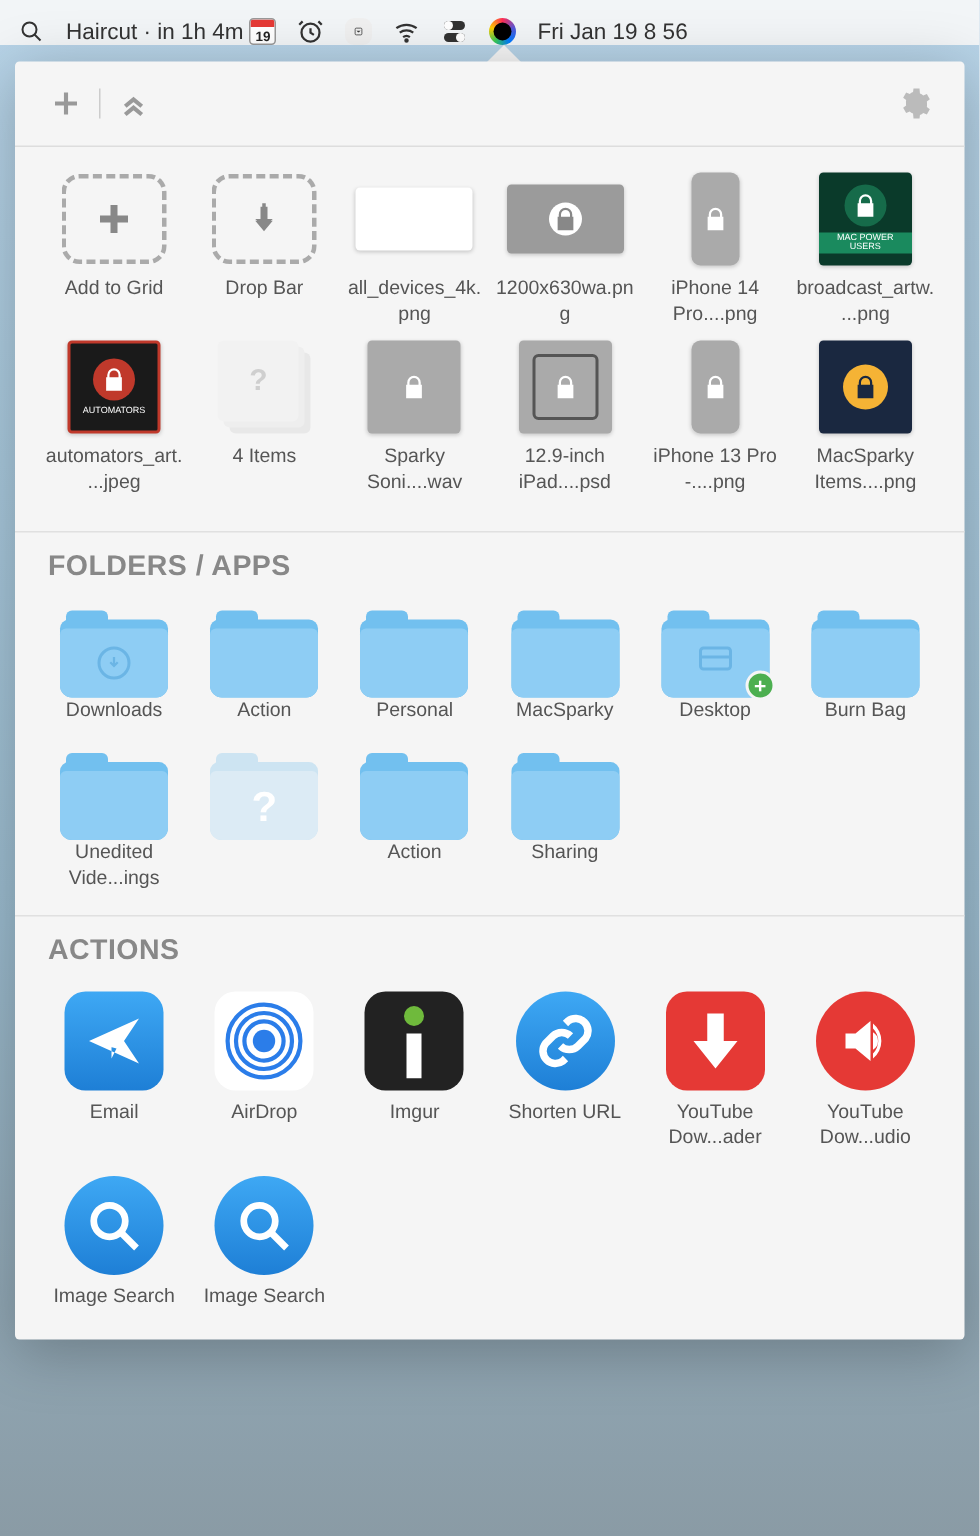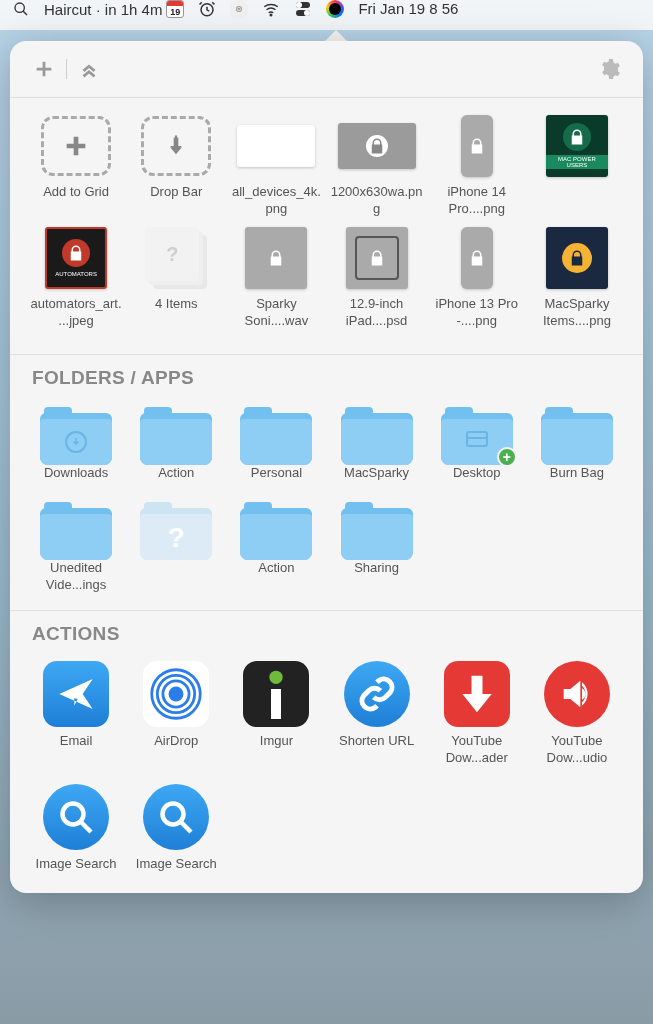--- a/index.html
+++ b/index.html
@@ -8,21 +8,21 @@
   height: 1024px;
   font-family: -apple-system, BlinkMacSystemFont, "Helvetica Neue", sans-serif;
   background: linear-gradient(180deg, #b8d4e8 0%, #a8c8dc 30%, #9abacd 60%, #8a9ba5 100%);
   overflow: hidden;
   position: relative;
 }
 .menubar {
   height: 30px;
   background: rgba(248,248,248,0.9);
   display: flex;
-  align-items: flex-start;
+  align-items: flex-end;
   padding: 0 12px;
   gap: 14px;
   color: #333;
   font-size: 15px;
 }
 .menubar .mb-item { display: flex; align-items: center; gap: 4px; }
 .menubar .icon { width: 18px; height: 18px; display: flex; align-items: center; justify-content: center; }
 .menubar .search-icon svg { width: 16px; height: 16px; }
 .cal-icon {
   width: 18px; height: 18px; background: #fff; border: 1px solid #999; border-radius: 3px;
@@ -56,21 +56,21 @@
 .panel-pointer {
   width: 0; height: 0;
   border-left: 12px solid transparent;
   border-right: 12px solid transparent;
   border-bottom: 12px solid #f5f5f5;
   margin-left: 314px;
   margin-bottom: -1px;
 }
 .panel {
   background: #f5f5f5;
-  border-radius: 16px;
+  border-radius: 3px;
   box-shadow: 0 8px 40px rgba(0,0,0,0.25);
   padding-bottom: 12px;
 }
 .panel-toolbar {
   display: flex;
   align-items: center;
   padding: 14px 20px;
   border-bottom: 1px solid #ddd;
 }
 .tb-btn {
@@ -304,20 +304,21 @@
           <div class="thumb">
             <div class="img-thumb" style="width:62px;height:62px;background:#0a3a2a;flex-direction:column;font-size:6px;color:#fff;">
               <div style="width:28px;height:28px;background:#166b4a;border-radius:50%;display:flex;align-items:center;justify-content:center">
                 <svg class="lock-icon" viewBox="0 0 24 24" fill="#fff">
                   <path d="M6 10V8a6 6 0 0112 0v2h1v12H5V10h1zm2 0h8V8a4 4 0 00-8 0v2z"></path>
                 </svg>
               </div>
               <div style="margin-top:4px;background:#1a8a5e;padding:1px 2px">MAC POWER USERS</div>
             </div>
           </div>
+          <div class="label two">broadcast_artw....png</div>
         </div>
         <div class="grid-item">
           <div class="thumb">
             <div class="img-thumb" style="width:62px;height:62px;background:#1a1a1a;flex-direction:column;font-size:6px;color:#fff;border:2px solid #c0392b">
               <div style="width:28px;height:28px;background:#c0392b;border-radius:50%;display:flex;align-items:center;justify-content:center">
                 <svg class="lock-icon" viewBox="0 0 24 24" fill="#fff">
                   <path d="M6 10V8a6 6 0 0112 0v2h1v12H5V10h1zm2 0h8V8a4 4 0 00-8 0v2z"></path>
                 </svg>
               </div>
               <div style="margin-top:4px;">AUTOMATORS</div>

